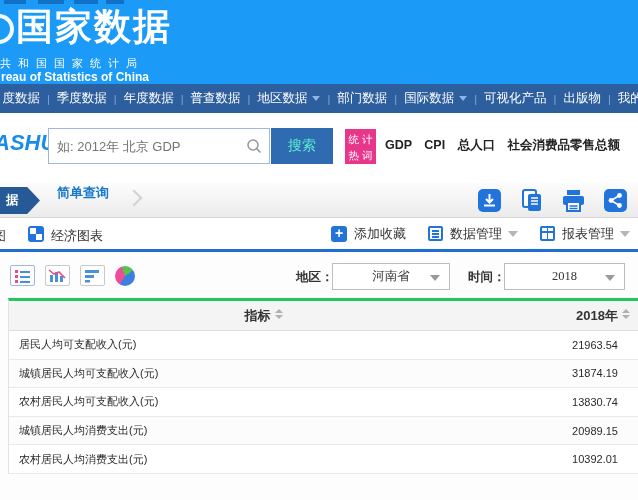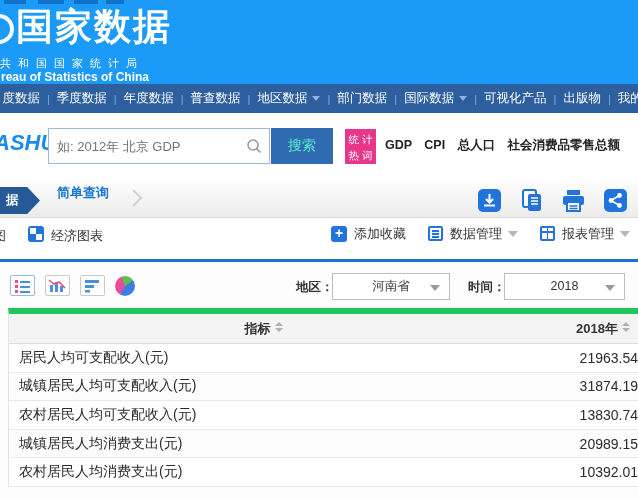--- a/index.html
+++ b/index.html
@@ -59,21 +59,21 @@
       clip-path:polygon(0 0,68% 0,100% 50%,68% 100%,0 100%); color:#fff; font-size:12.5px;
       font-weight:bold; line-height:27px; padding-left:6px; cursor:pointer; }
   .crumb-current { position:absolute; left:57px; top:1px; color:#1778cc; font-size:13px;
       font-weight:bold; cursor:pointer; }
   .crumb-chevron { position:absolute; left:128px; top:9px; width:12px; height:12px;
       border-top:2px solid #d2d2d2; border-right:2px solid #d2d2d2; transform:rotate(45deg); }
   .crumb-icons { position:absolute; right:10px; top:5px; display:flex; gap:17px; }
   .crumb-icons .cicon { width:25px; height:25px; cursor:pointer; }
 
   
-  .tabs-row { position:relative; height:44px; background:#fff;
+  .tabs-row { position:relative; height:34px; background:#fff;
       border-bottom:3px solid #1f6fd0; }
   .tab-left-partial { position:absolute; left:-7px; top:9px; font-size:13px; color:#333; }
   .chk-icon { position:absolute; left:28px; top:8px; width:16px; height:16px;
       background:#2273da; border-radius:3px; }
   .chk-icon::before { content:""; position:absolute; left:2px; top:2px; width:6px; height:6px;
       background:#fff; }
   .chk-icon::after { content:""; position:absolute; right:2px; bottom:2px; width:6px; height:6px;
       background:#fff; }
   .tab-econ-label { position:absolute; left:51px; top:9px; font-size:13px; color:#333; cursor:pointer; }
   .tabs-right { position:absolute; right:8px; top:0; height:31px; display:flex;
@@ -104,44 +104,44 @@
       border-radius:2px; position:relative; cursor:pointer; }
   .vicon.sel { border-color:#9db8d8; }
   .li-dot { position:absolute; left:4px; width:3px; height:3px; background:#e84a8a; }
   .li-bar { position:absolute; left:9px; width:10px; height:2px; background:#4a90d9; }
   .pie-icon { width:20px; height:20px; border-radius:50%; cursor:pointer;
       background:conic-gradient(from 210deg,#ec4d9b 0 130deg,#57c24e 130deg 205deg,#3b7fe0 205deg 360deg); }
   .filters { position:absolute; left:0; top:10px; width:638px; height:28px; font-size:12.5px; }
   .flt-label { position:absolute; top:7px; font-weight:bold; color:#333; }
   .flt-label.region { left:296px; } .flt-label.time { left:468px; }
   .flt-select { position:absolute; top:1px; height:27px; background:#fff;
-      border:1px solid #bdbdbd; color:#333; line-height:25px; text-align:center; cursor:pointer; }
+      border:1px solid #bdbdbd; color:#333; line-height:25px; text-align:center; cursor:pointer;font-family:Liberation Serif, serif; }
   .flt-select.region { left:332px; width:118px; }
   .flt-select.time { left:504px; width:121px; }
   .flt-select .sel-caret { position:absolute; right:9px; top:11px; width:0; height:0;
       border-left:5px solid transparent; border-right:5px solid transparent;
       border-top:6px solid #999; }
 
   
   .tbl { position:absolute; left:8px; top:46px; width:630px;
-      border-left:1px solid #e2e2e2; border-top:6px solid #22c55e; background:#fff; }
+      border-left:1px solid #e2e2e2; border-top:3px solid #22c55e; background:#fff; }
   .tbl-head { display:flex; height:30px; background:#f4f4f4; border-bottom:1px solid #ddd;
       align-items:center; font-size:13px; color:#333; font-weight:bold; }
   .th-ind { flex:1; text-align:center; cursor:pointer; }
   .th-val { width:120px; text-align:right; padding-right:8px; cursor:pointer; }
   .sort { display:inline-block; vertical-align:1px; margin-left:4px; }
   .sort b { display:block; width:0; height:0; border-left:4px solid transparent;
       border-right:4px solid transparent; }
   .sort .up { border-bottom:4px solid #b0b0b0; margin-bottom:2px; }
   .sort .dn { border-top:4px solid #b0b0b0; }
-  .tbl-row { display:flex; height:28.6px; align-items:center; font-size:14px; color:#2b2b2b;
+  .tbl-row { display:flex; height:28.6px; align-items:center; font-size:11px; color:#2b2b2b;
       border-bottom:1px solid #e9e9e9; background:#fff; }
   .tbl-row:nth-child(odd) { background:#fcfcfc; }
   .td-ind { flex:1; padding-left:10px; }
-  .td-val { width:120px; text-align:right; padding-right:0; }
+  .td-val { width:120px; text-align:right; padding-right:20px; }
 </style>
 </head>
 <body>
 
 <div class="page">
 
   <div class="top-header">
     <div class="cut-marks">
       <span></span>
         <span></span>

